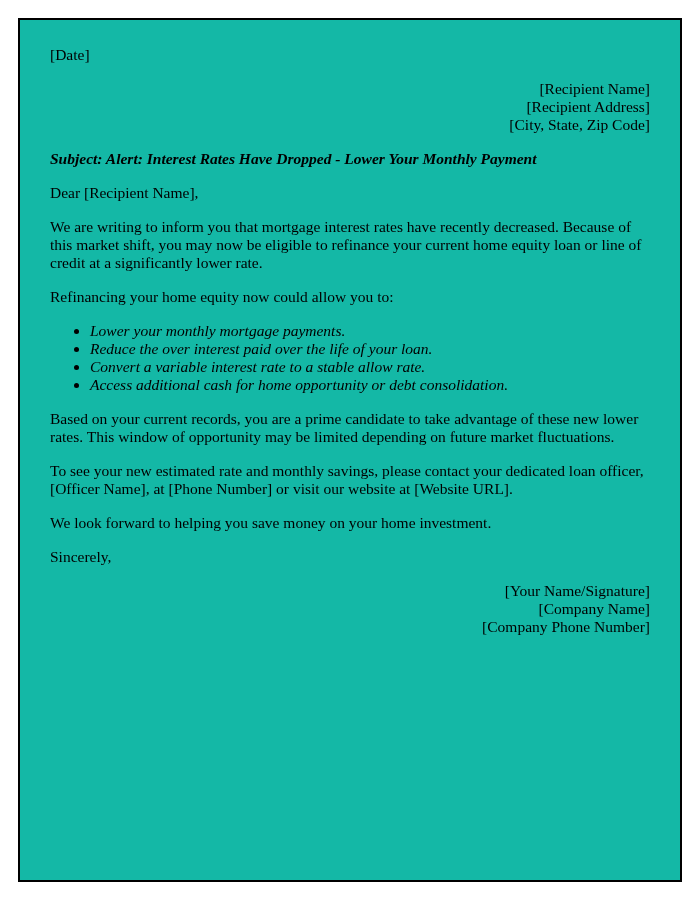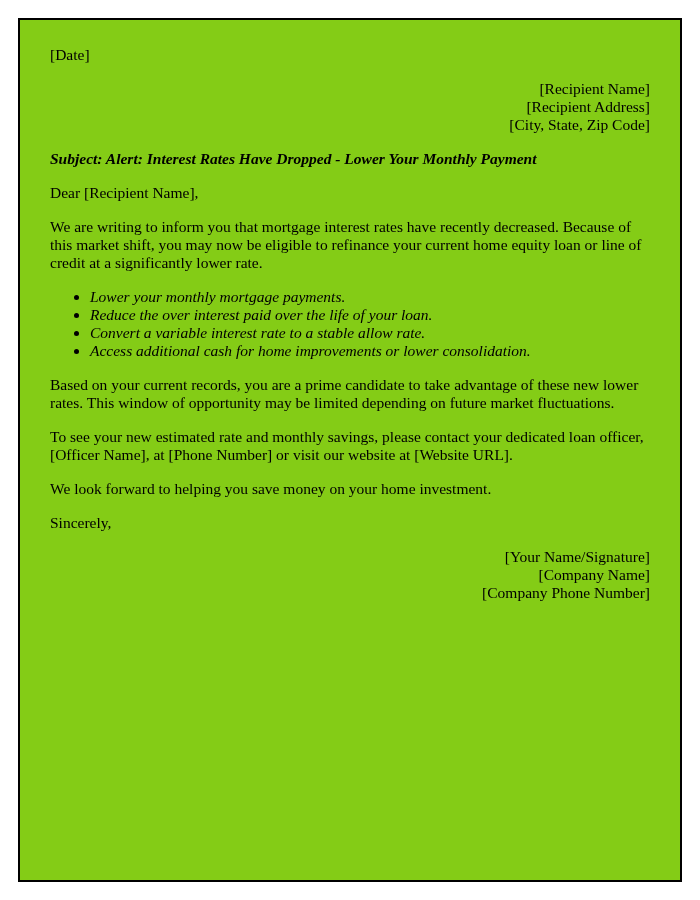--- a/index.html
+++ b/index.html
@@ -10,21 +10,21 @@
     width: 700px;
     height: 900px;
     font-family: "Liberation Serif", "DejaVu Serif", serif;
   }
   .page {
     position: absolute;
     left: 18px;
     top: 18px;
     width: 664px;
     height: 864px;
-    background: #84cc16;
+    background: #14b8a6;
     border: 2px solid #000000;
     padding: 26px 30px 30px 30px;
     overflow: hidden;
   }
   .letter {
     color: #000000;
     font-size: 15.5px;
     line-height: 18px;
   }
   .block { margin: 0 0 16px 0; }
@@ -54,26 +54,27 @@
       <p class="line">[Recipient Address]</p>
       <p class="line">[City, State, Zip Code]</p>
     </div>
 
     <p class="subject">Subject: Alert: Interest Rates Have Dropped - Lower Your Monthly Payment</p>
 
     <p class="block">Dear [Recipient Name],</p>
 
     <p class="block">We are writing to inform you that mortgage interest rates have recently decreased. Because of this market shift, you may now be eligible to refinance your current home equity loan or line of credit at a significantly lower rate.</p>
 
+    <p class="block">Refinancing your home equity now could allow you to:</p>
 
     <ul class="benefits">
       <li>Lower your monthly mortgage payments.</li>
       <li>Reduce the over interest paid over the life of your loan.</li>
       <li>Convert a variable interest rate to a stable allow rate.</li>
-      <li>Access additional cash for home improvements or lower consolidation.</li>
+      <li>Access additional cash for home opportunity or debt consolidation.</li>
     </ul>
 
     <p class="block">Based on your current records, you are a prime candidate to take advantage of these new lower rates. This window of opportunity may be limited depending on future market fluctuations.</p>
 
     <p class="block">To see your new estimated rate and monthly savings, please contact your dedicated loan officer, [Officer Name], at [Phone Number] or visit our website at [Website URL].</p>
 
     <p class="block">We look forward to helping you save money on your home investment.</p>
 
     <p class="block">Sincerely,</p>
 

